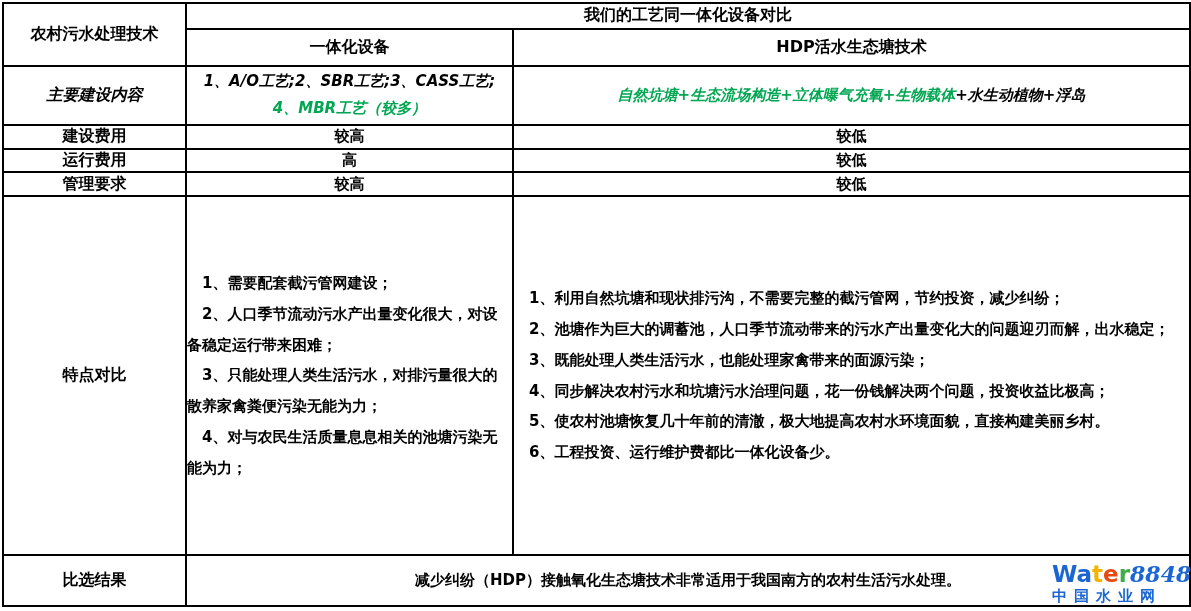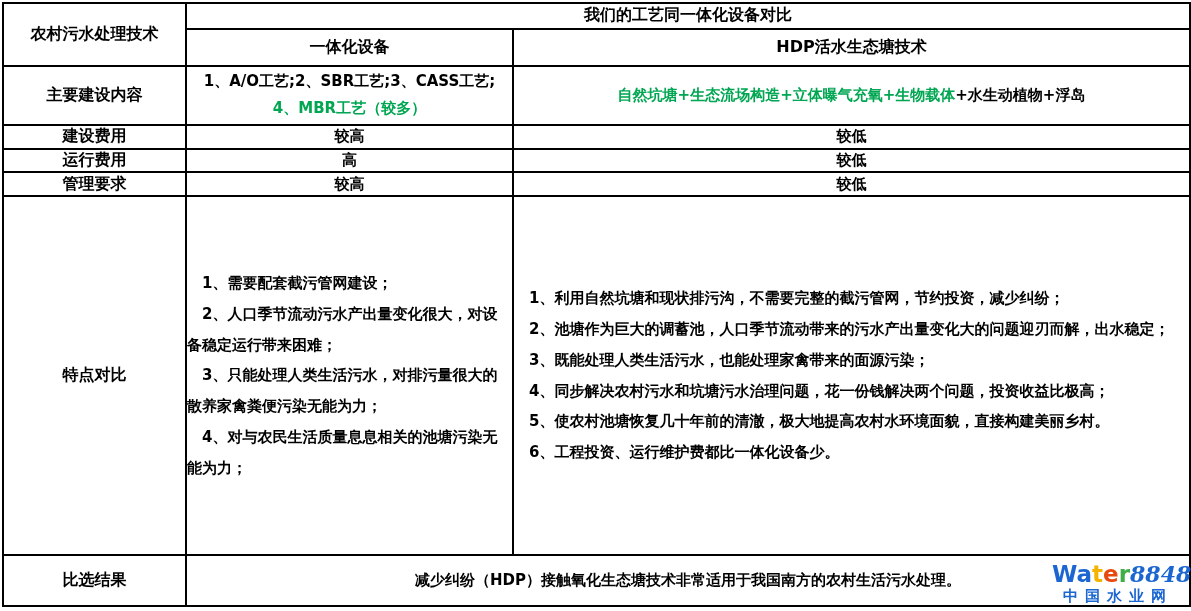--- a/index.html
+++ b/index.html
@@ -22,34 +22,33 @@
     border:2px solid #000;
     color:#000;
     font-weight:bold;
     padding:0;
     overflow:hidden;
   }
   .c-label { text-align:center; vertical-align:middle; font-size:16px; }
   .c-center { text-align:center; vertical-align:middle; font-size:15px; }
   .r-head1 { height:25px;padding-left:18px; }
   .r-head2 { height:36px; }
-  .r-build { height:53px; }
+  .r-build { height:53px;font-style:italic; }
   .r-cost  { height:19px; }
   .r-feat  { height:349px; }
   .r-concl { height:49px; }
   .green { color:#00a651; }
   .feat-cell { vertical-align:middle; font-size:15px; padding:0 12px; }
   .feat-cell p { margin:0; line-height:2.05; text-indent:1em; }
   .build-lines { line-height:1.85; }
   
   .logo {
     position:absolute;
     right:7px; bottom:7px;
     width:132px;
-    text-align:center;
     line-height:1;
     background:#fff;
   }
   .logo-top { font-size:23px; font-weight:bold; white-space:nowrap; }
   .lg-blue  { color:#1b66d1; }
   .lg-yel   { color:#f5b301; }
   .lg-red   { color:#e8490f; }
   .lg-grn   { color:#3fae49; }
   .lg-num   { color:#1b66d1; font-family:"DejaVu Serif", serif; font-style:italic; font-weight:bold; font-size:22px; }
   .logo-tag {

